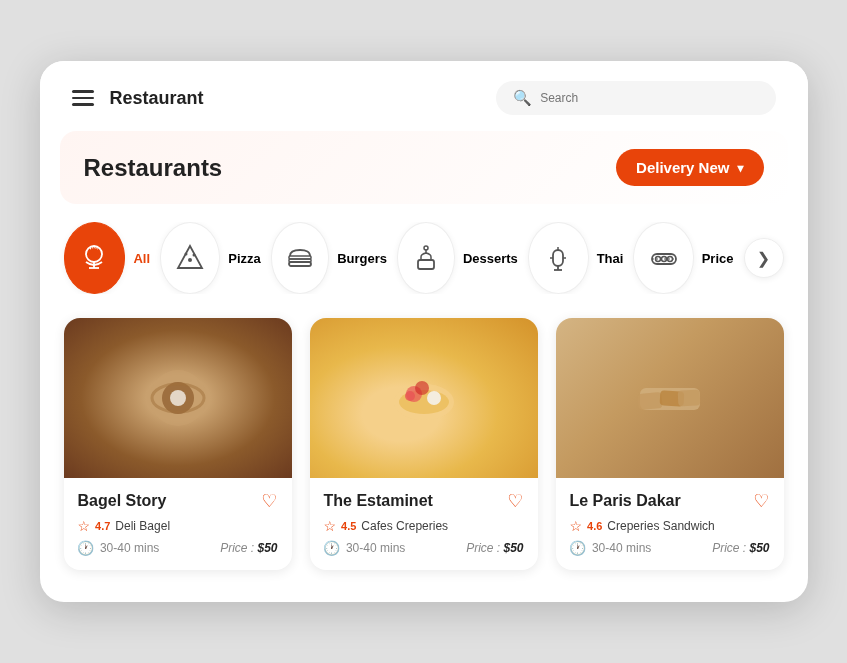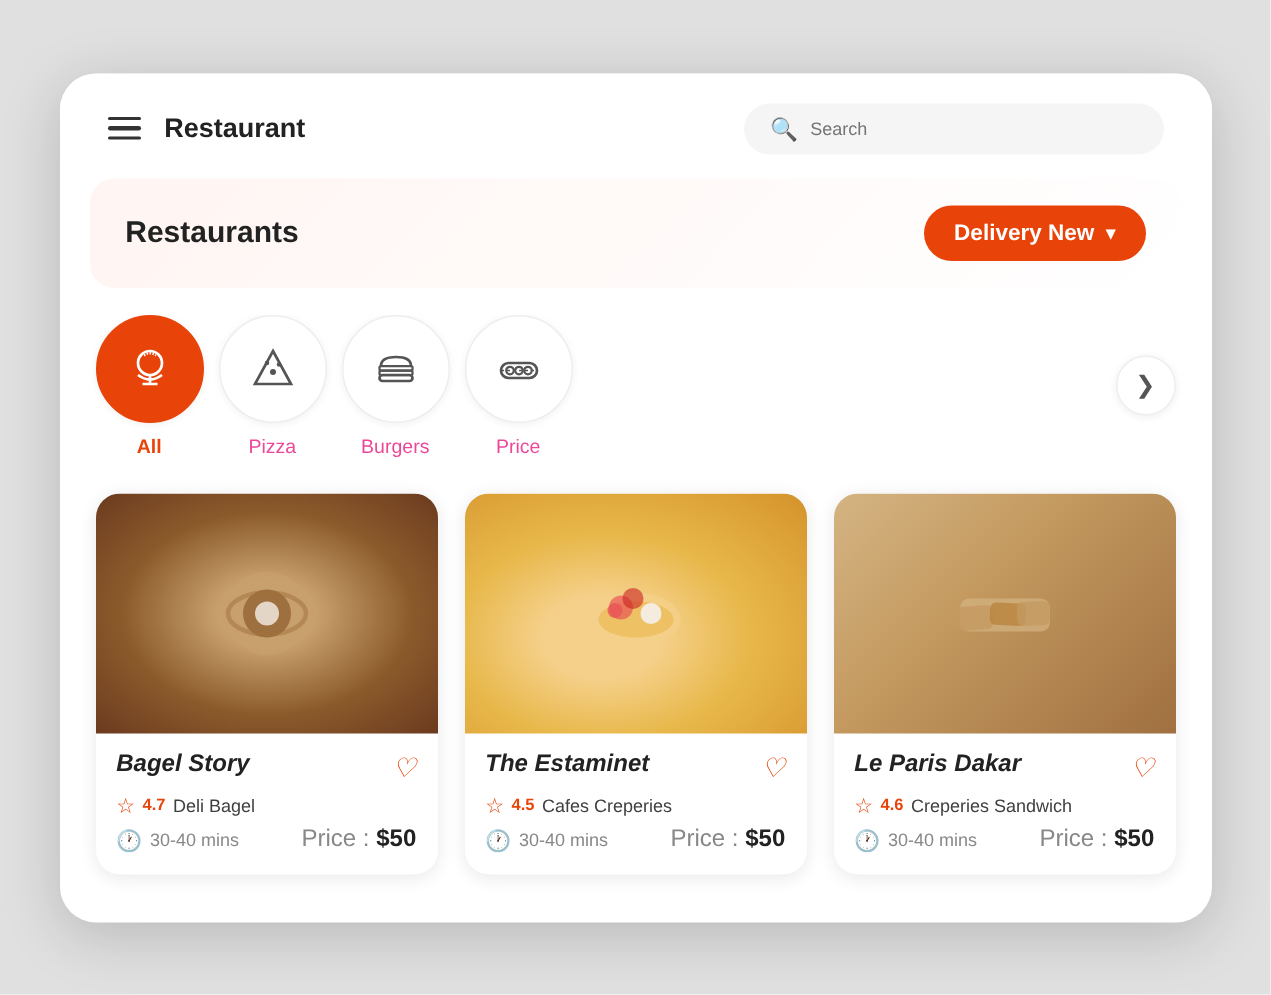--- a/index.html
+++ b/index.html
@@ -73,21 +73,21 @@
       background: linear-gradient(135deg, #fff5f2 0%, #fff 100%);
       margin: 0 20px;
       border-radius: 16px;
       padding: 18px 24px;
       display: flex;
       align-items: center;
       justify-content: space-between;
       margin-bottom: 18px;
     }
     .hero-title {
-      font-size: 20px;
+      font-size: 24px;
       font-weight: 700;
       color: #222;
     }
     .delivery-btn {
       background: #e8440a;
       color: #fff;
       border: none;
       border-radius: 24px;
       padding: 10px 20px;
       font-size: 15px;
@@ -104,21 +104,20 @@
     .category-section {
       display: flex;
       align-items: center;
       padding: 0 24px;
       gap: 10px;
       margin-bottom: 24px;
       overflow: hidden;
     }
     .category-item {
       display: flex;
-      flex-direction: column;
       align-items: center;
       gap: 8px;
       cursor: pointer;
       min-width: 72px;
     }
     .category-icon-wrap {
       width: 72px;
       height: 72px;
       border-radius: 50%;
       border: 1.5px solid #eee;
@@ -129,22 +128,22 @@
       font-size: 28px;
       box-shadow: 0 1px 6px rgba(0,0,0,0.06);
     }
     .category-item.active .category-icon-wrap {
       background: #e8440a;
       border-color: #e8440a;
       color: #fff;
     }
     .category-label {
       font-size: 13px;
-      color: #ec4899;
-      font-weight: 400;
+      color: #000000;
+      font-weight: 700;
       text-align: center;
     }
     .category-item.active .category-label {
       color: #e8440a;
       font-weight: 700;
     }
     .nav-arrow {
       width: 40px;
       height: 40px;
       border-radius: 50%;
@@ -193,23 +192,23 @@
     }
     
     .img-paris {
       background: linear-gradient(135deg, #d4b483 0%, #c49a60 40%, #a07040 100%);
     }
     .card-body {
       padding: 12px 14px 14px 14px;
     }
     .card-title-row {
       display: flex;
+      align-items: center;
       justify-content: space-between;
       margin-bottom: 6px;
-      font-style: italic;
     }
     .card-title {
       font-size: 16px;
       font-weight: 700;
       color: #222;
     }
     .heart-icon {
       color: #e8440a;
       font-size: 18px;
       cursor: pointer;
@@ -243,22 +242,23 @@
       align-items: center;
       gap: 5px;
       color: #888;
       font-size: 12px;
     }
     .clock-icon {
       color: #e8440a;
       font-size: 14px;
     }
     .price-info {
-      font-size: 16px;
+      font-size: 12px;
       color: #888;
+      font-style: italic;
     }
     .price-info span {
       font-weight: 700;
       color: #222;
     }
 
     
     .food-svg {
       width: 36px;
       height: 36px;
@@ -324,21 +324,45 @@
           <path d="M8 16 Q8 10 18 10 Q28 10 28 16" stroke="#555" stroke-width="1.8" fill="none"></path>
           <rect x="7" y="16" width="22" height="3" rx="1" stroke="#555" stroke-width="1.5" fill="none"></rect>
           <rect x="7" y="19" width="22" height="3" rx="1" stroke="#555" stroke-width="1.5" fill="none"></rect>
           <rect x="7" y="22" width="22" height="4" rx="2" stroke="#555" stroke-width="1.8" fill="none"></rect>
         </svg>
       </div>
       <span class="category-label">Burgers</span>
     </div>
 
 
-
+    <div class="category-item">
+      <div class="category-icon-wrap">
+        <svg class="food-svg" viewBox="0 0 36 36" fill="none" xmlns="http://www.w3.org/2000/svg">
+          <rect x="10" y="20" width="16" height="9" rx="2" stroke="#555" stroke-width="1.8" fill="none"></rect>
+          <path d="M13 20 L13 17 Q13 14 18 13 Q23 14 23 17 L23 20" stroke="#555" stroke-width="1.5" fill="none"></path>
+          <line x1="18" y1="13" x2="18" y2="9" stroke="#555" stroke-width="1.5"></line>
+          <circle cx="18" cy="8" r="2" stroke="#555" stroke-width="1.5" fill="none"></circle>
+        </svg>
+      </div>
+      <span class="category-label">Desserts</span>
+    </div>
+
+    <div class="category-item">
+      <div class="category-icon-wrap">
+        <svg class="food-svg" viewBox="0 0 36 36" fill="none" xmlns="http://www.w3.org/2000/svg">
+          <rect x="13" y="10" width="10" height="16" rx="5" stroke="#555" stroke-width="1.8" fill="none"></rect>
+          <line x1="18" y1="26" x2="18" y2="30" stroke="#555" stroke-width="1.8"></line>
+          <line x1="14" y1="30" x2="22" y2="30" stroke="#555" stroke-width="1.8"></line>
+          <line x1="18" y1="10" x2="18" y2="7" stroke="#555" stroke-width="1.5"></line>
+          <line x1="13" y1="18" x2="10" y2="18" stroke="#555" stroke-width="1.5"></line>
+          <line x1="23" y1="18" x2="26" y2="18" stroke="#555" stroke-width="1.5"></line>
+        </svg>
+      </div>
+      <span class="category-label">Thai</span>
+    </div>
 
     <div class="category-item">
       <div class="category-icon-wrap">
         <svg class="food-svg" viewBox="0 0 36 36" fill="none" xmlns="http://www.w3.org/2000/svg">
           <rect x="6" y="14" width="24" height="10" rx="5" stroke="#555" stroke-width="1.8" fill="none"></rect>
           <line x1="6" y1="19" x2="30" y2="19" stroke="#555" stroke-width="1" stroke-dasharray="2 2"></line>
           <circle cx="12" cy="19" r="2.5" stroke="#555" stroke-width="1.5" fill="none"></circle>
           <circle cx="18" cy="19" r="2.5" stroke="#555" stroke-width="1.5" fill="none"></circle>
           <circle cx="24" cy="19" r="2.5" stroke="#555" stroke-width="1.5" fill="none"></circle>
         </svg>

